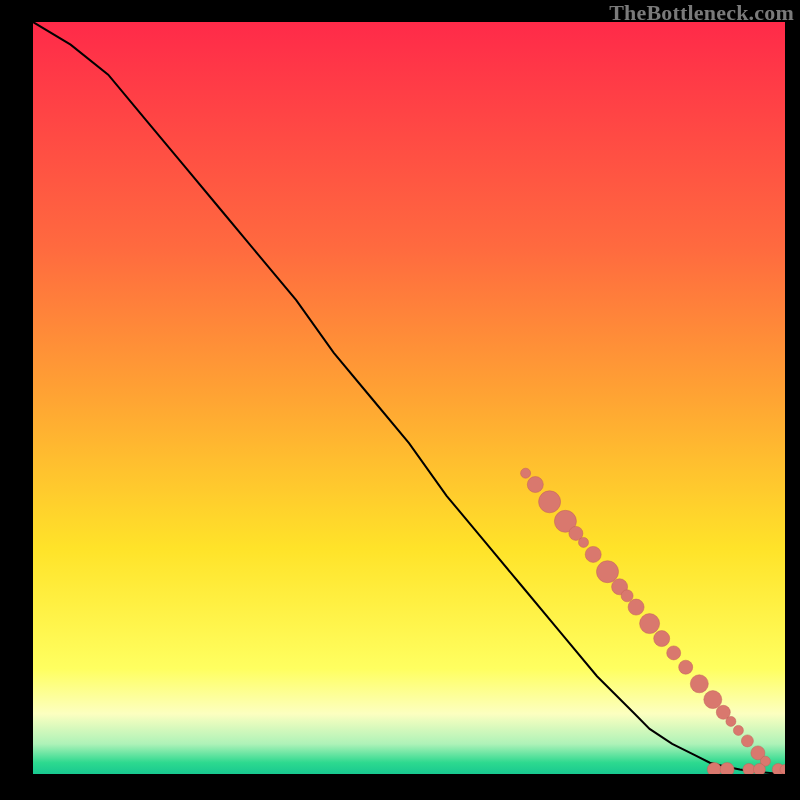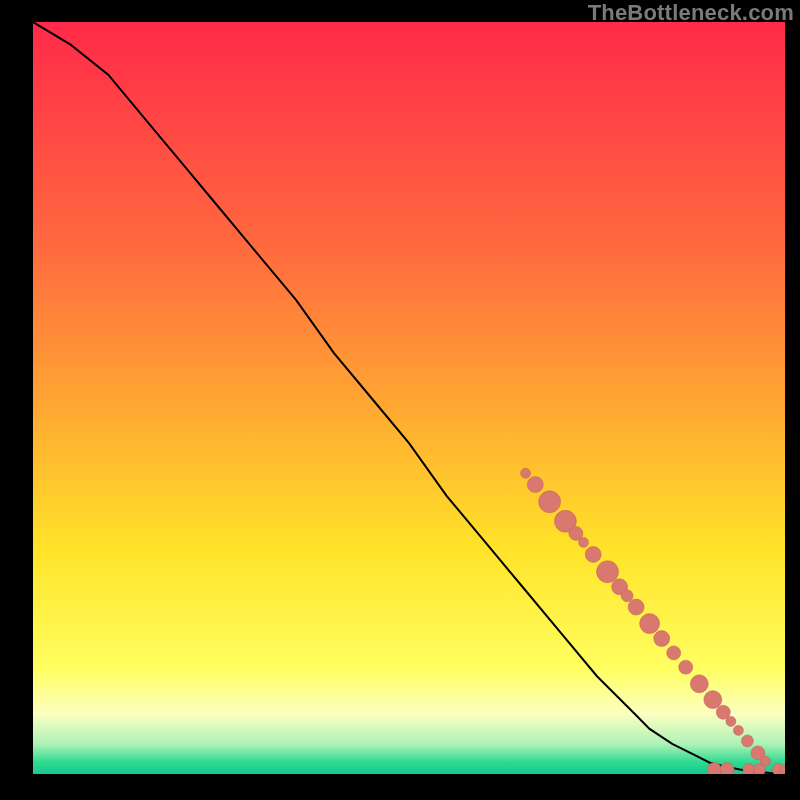--- a/index.html
+++ b/index.html
@@ -15,21 +15,21 @@
     left: 0;
     top: 0;
     width: 800px;
     height: 800px;
     background: #000;
   }
   .watermark {
     position: absolute;
     top: 0;
     right: 6px;
-    font-family: Liberation Sans, sans-serif;
+    font-family: Liberation Serif, serif;
     font-size: 22px;
     font-weight: 600;
     color: #7a7a7a;
     letter-spacing: 0.2px;
   }
   .plot-area {
     position: absolute;
     left: 33px;
     top: 22px;
     width: 752px;

